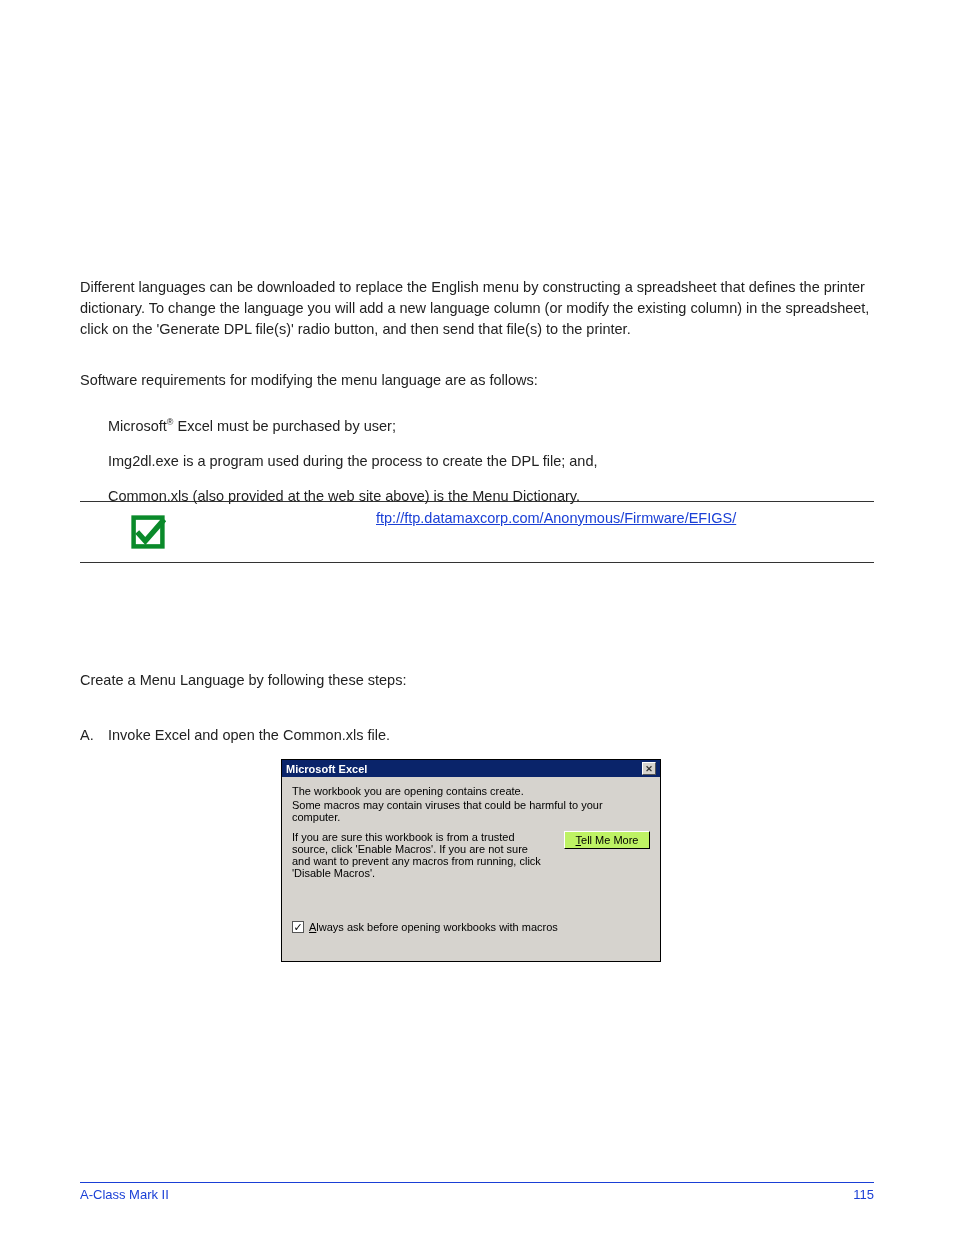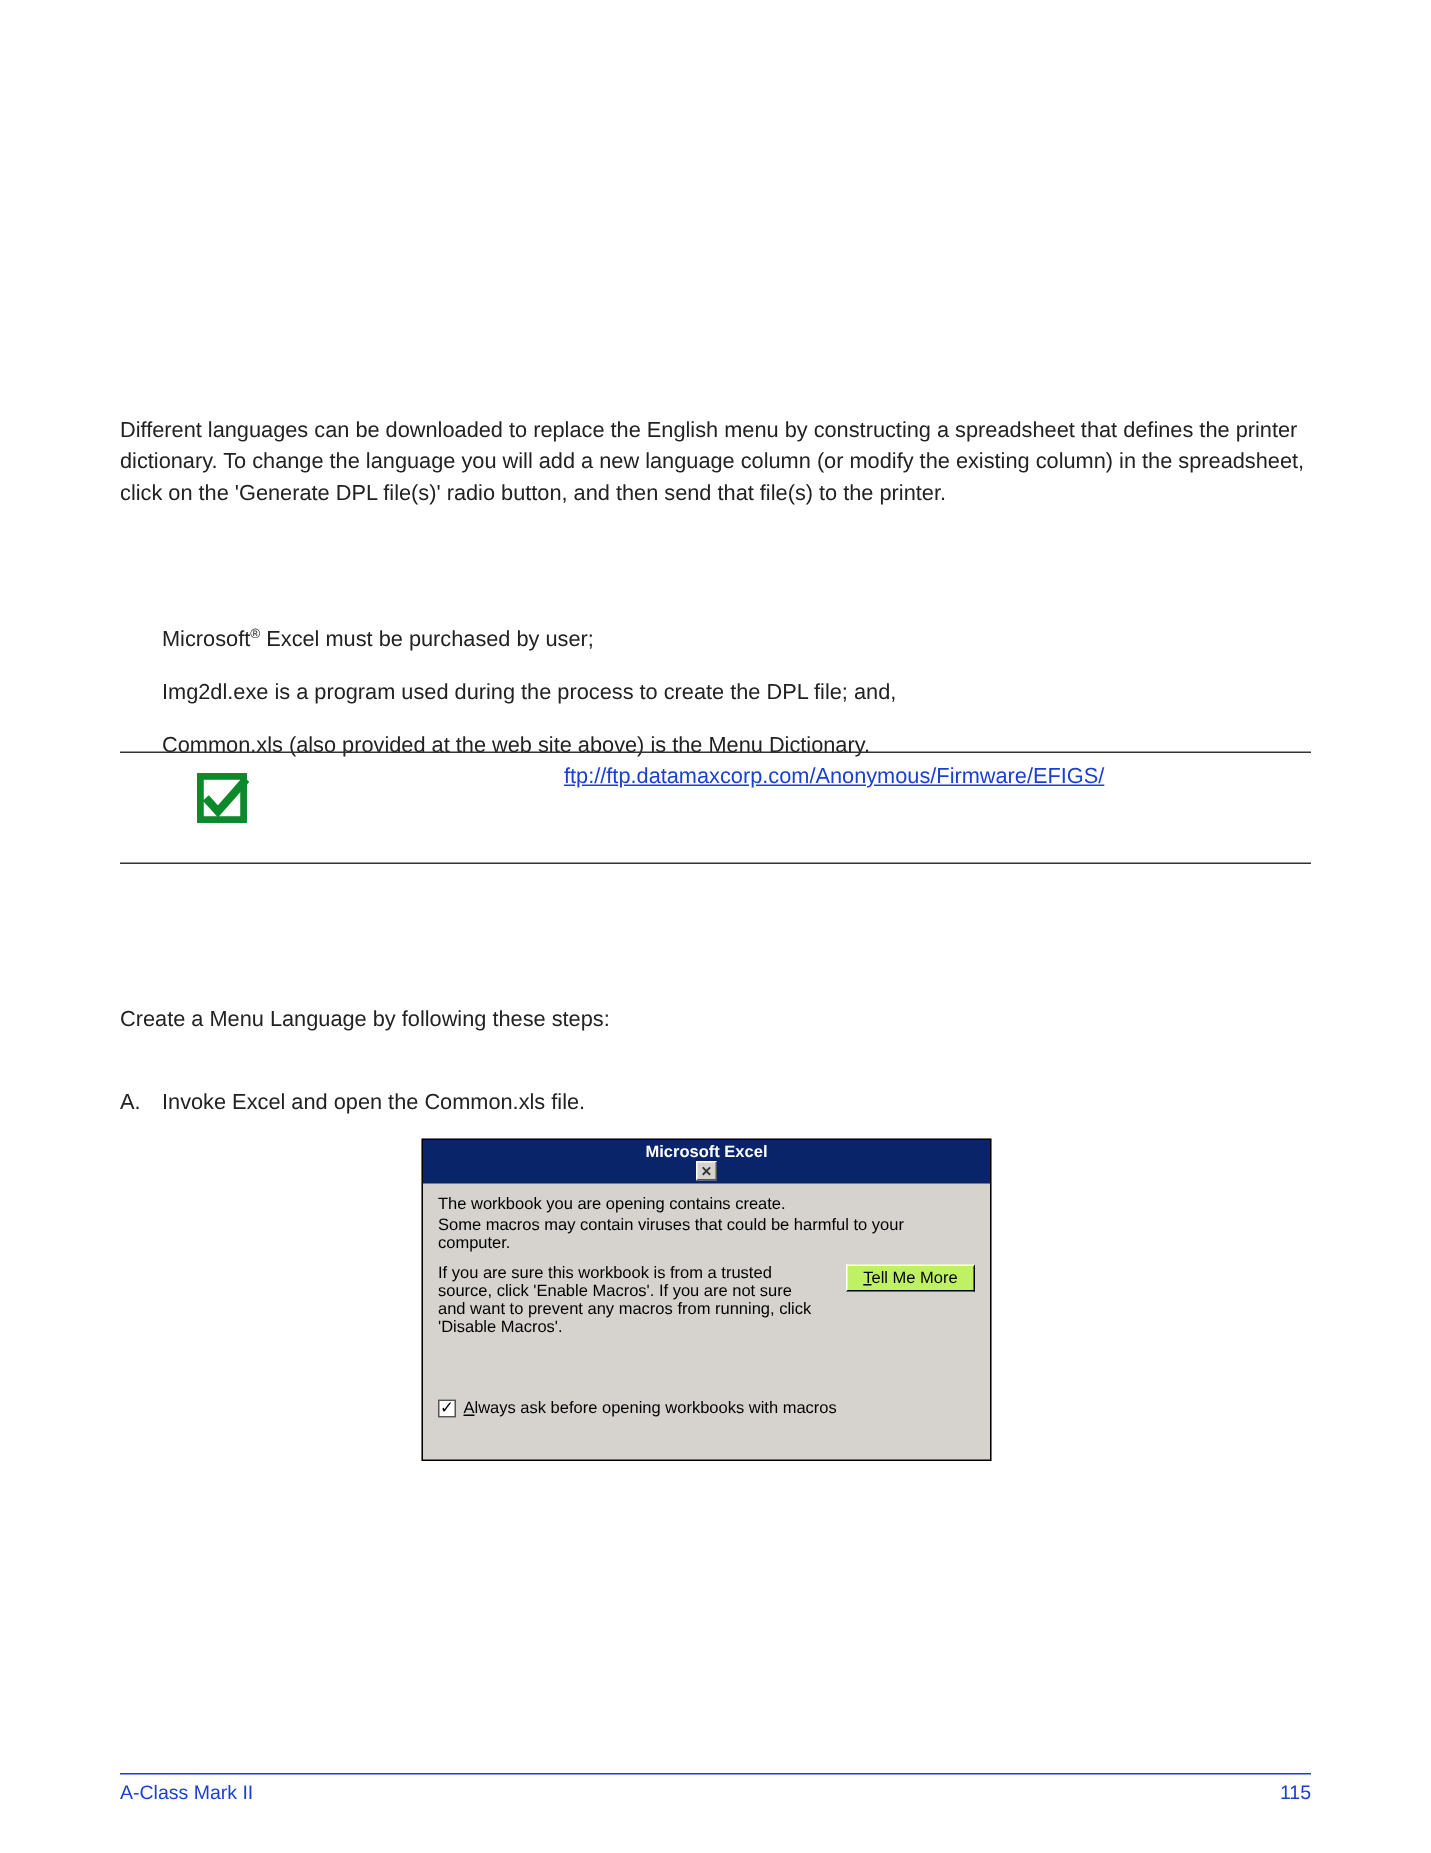--- a/index.html
+++ b/index.html
@@ -4,29 +4,29 @@
 <style>
   * { box-sizing: border-box; margin: 0; padding: 0; }
   html, body { width: 954px; height: 1235px; background: #fff; font-family: Verdana, Geneva, sans-serif; }
   .page { position: relative; width: 954px; height: 1235px; padding: 0 80px; color: #222; }
   .body-text { font-size: 14.5px; line-height: 1.45; }
   .para-intro { position: absolute; left: 80px; right: 80px; top: 277px; }
   .para-req { position: absolute; left: 80px; right: 80px; top: 370px; }
   .indented-list { position: absolute; left: 108px; right: 80px; top: 402px; }
   .indented-list p { margin-top: 14px; }
   .sup { font-size: 9px; vertical-align: super; }
-  .callout-box { position: absolute; left: 80px; right: 80px; top: 501px; border-top: 1px solid #333; border-bottom: 1px solid #333; height: 75px; }
+  .callout-box { position: absolute; left: 80px; right: 80px; top: 501px; border-top: 1px solid #333; border-bottom: 1px solid #333; height: 62px; }
   .check-badge { position: absolute; left: 50px; top: 12px; width: 36px; height: 36px; }
   .check-badge svg { width: 100%; height: 100%; }
   .callout-link { position: absolute; left: 296px; top: 8px; font-size: 14.5px; color: #1a3fd6; text-decoration: underline; }
   .para-create { position: absolute; left: 80px; right: 80px; top: 670px; }
   .step-line { position: absolute; left: 80px; right: 80px; top: 725px; }
   .step-letter { display: inline-block; width: 28px; }
   .dialog { position: absolute; left: 281px; top: 759px; width: 380px; border: 1px solid #000; background: #d6d3ce; font-family: Tahoma, Arial, sans-serif; font-size: 11px; }
-  .dialog-title { background: #0a246a; color: #fff; font-weight: bold; padding: 2px 4px; display: flex; justify-content: space-between; align-items: center; flex-direction: column; }
+  .dialog-title { background: #0a246a; color: #fff; font-weight: bold; padding: 2px 4px; display: flex; justify-content: space-between; align-items: center; }
   .dialog-close { width: 14px; height: 13px; background: #d6d3ce; border: 1px solid #fff; border-right-color:#555; border-bottom-color:#555; display:flex; align-items:center; justify-content:center; font-size:9px; font-weight:bold; color:#333; font-family: Arial; }
   .dialog-body { padding: 8px 10px 10px 10px; color: #000; }
   .dialog-body .msg1 { margin-bottom: 2px; }
   .dialog-body .msg2 { margin-bottom: 8px; }
   .trusted-row { display: flex; align-items: flex-start; gap: 18px; margin-bottom: 42px; }
   .trusted-text { flex: 1; }
   .win-btn { background: #bef264; border: 1px solid #000; border-top-color:#fff; border-left-color:#fff; padding: 2px 0; width: 86px; font-size: 11px; font-family: Tahoma, Arial, sans-serif; text-align:center; }
   .win-btn.focused { border: 1px dashed #000; outline: 1px solid #000; outline-offset: 1px; }
   .chk-row { display: flex; align-items: center; gap: 5px; margin-bottom: 18px; }
   .chk { width: 12px; height: 12px; background: #fff; border: 1px solid #555; display:inline-flex; align-items:center; justify-content:center; font-size:11px; line-height:1; }
@@ -34,20 +34,21 @@
   .u { text-decoration: underline; }
   .footer { position: absolute; left: 80px; right: 80px; top: 1182px; display:flex; justify-content: space-between; font-size: 13px; color: #1a3fd6; border-top: 1px solid #1a3fd6; padding-top: 4px; }
 </style>
 </head>
 <body>
 
 <div class="page">
 
   <p class="body-text para-intro">Different languages can be downloaded to replace the English menu by constructing a spreadsheet that defines the printer dictionary. To change the language you will add a new language column (or modify the existing column) in the spreadsheet, click on the 'Generate DPL file(s)' radio button, and then send that file(s) to the printer.</p>
 
+  <p class="body-text para-req">Software requirements for modifying the menu language are as follows:</p>
 
   <div class="indented-list body-text">
     <p>
       <span>Microsoft</span><span class="sup">®</span><span> Excel must be purchased by user;</span>
     </p>
     <p>Img2dl.exe is a program used during the process to create the DPL file; and,</p>
     <p>Common.xls (also provided at the web site above) is the Menu Dictionary.</p>
   </div>
 
   <div class="callout-box">

